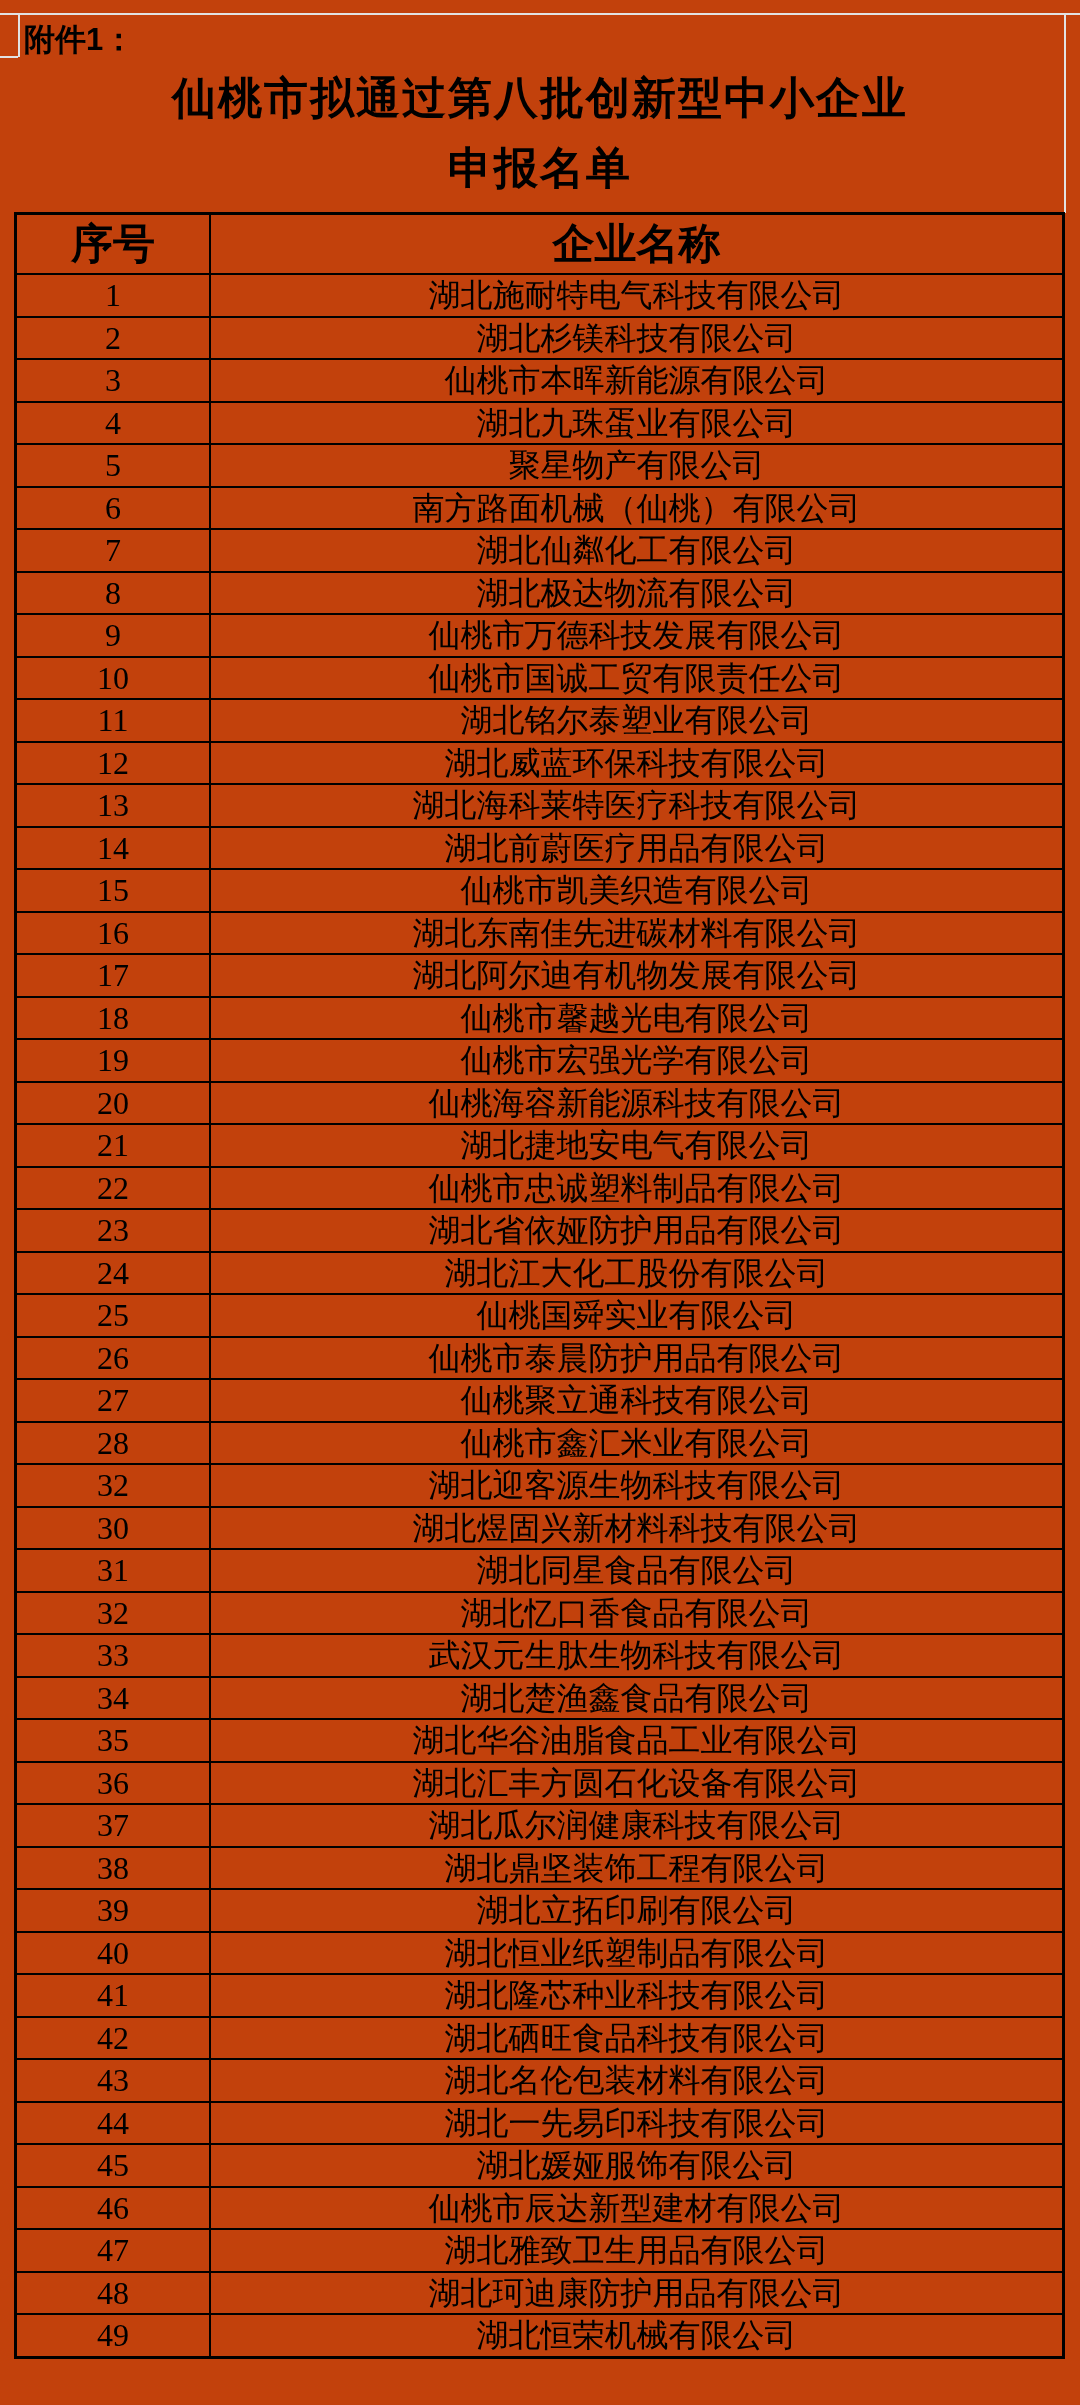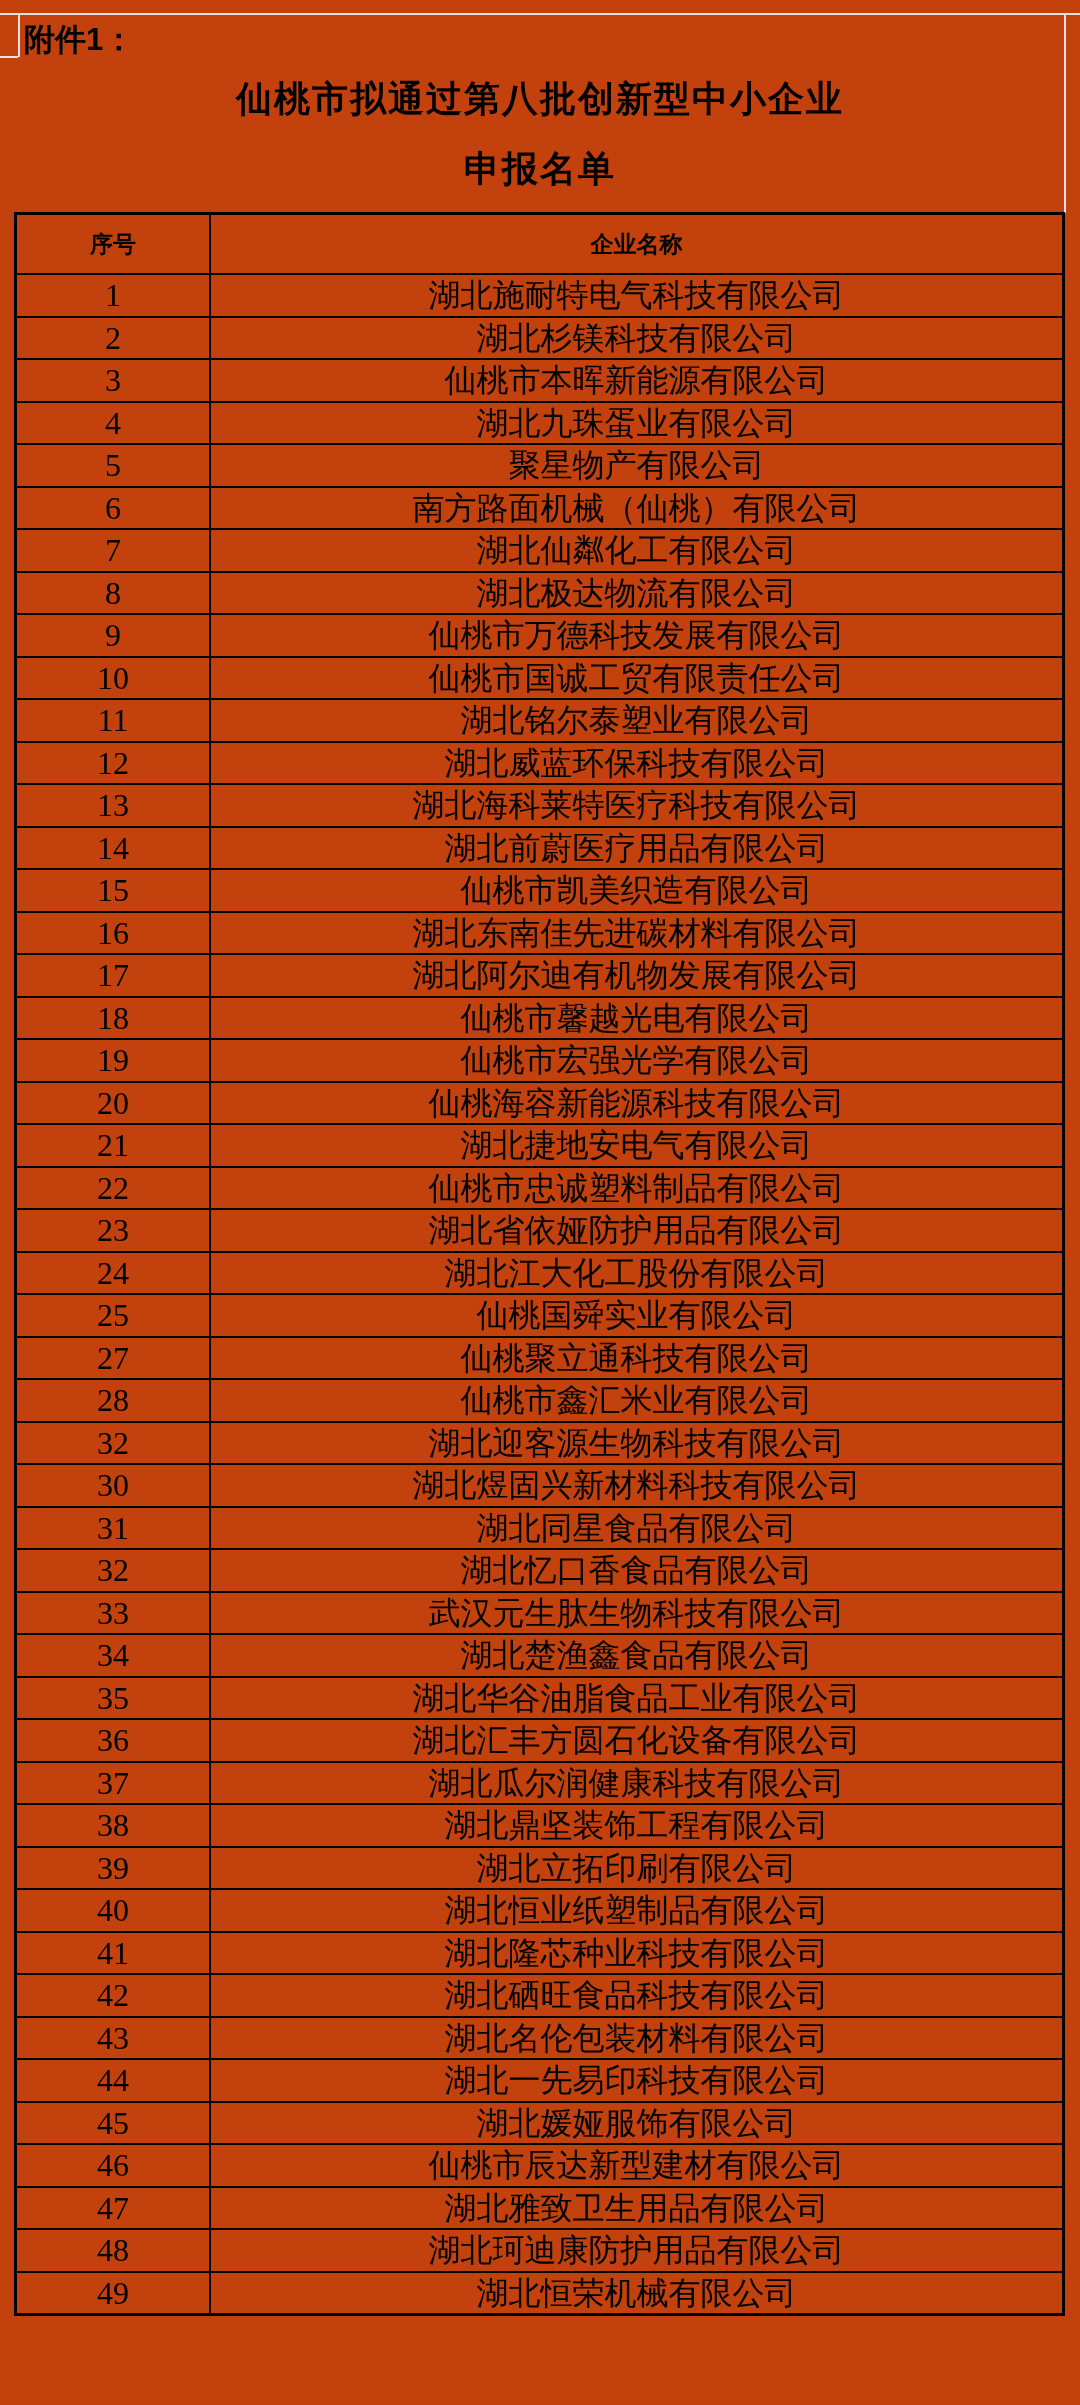--- a/index.html
+++ b/index.html
@@ -41,21 +41,21 @@
     color: #000000;
     white-space: nowrap;
   }
   .doc-title {
     position: absolute;
     left: 0;
     top: 64px;
     width: 1080px;
     text-align: center;
     font-weight: bold;
-    font-size: 36px;
+    font-size: 44px;
     line-height: 70px;
     letter-spacing: 2px;
     color: #000000;
   }
   table.company-table {
     position: absolute;
     left: 14px;
     top: 212px;
     width: 1051px;
     border-collapse: collapse;
@@ -65,21 +65,21 @@
   table.company-table th, 
   table.company-table td {
     border: 2px solid #000000;
   }
   table.company-table {
     border: 3px solid #000000;
   }
   th.col-no, td.cell-no { width: 192px; }
   table.company-table th {
     height: 58px;
-    font-size: 23px;
+    font-size: 42px;
     font-weight: bold;
     text-align: center;
     vertical-align: middle;
     padding: 0;
   }
   table.company-table td {
     height: 40.5px;
     text-align: center;
     vertical-align: middle;
     padding: 0;
@@ -212,20 +212,24 @@
         </tr>
         <tr>
           <td class="cell-no">24</td>
           <td>湖北江大化工股份有限公司</td>
         </tr>
         <tr>
           <td class="cell-no">25</td>
           <td>仙桃国舜实业有限公司</td>
         </tr>
         <tr>
+          <td class="cell-no">26</td>
+          <td>仙桃市泰晨防护用品有限公司</td>
+        </tr>
+        <tr>
           <td class="cell-no">27</td>
           <td>仙桃聚立通科技有限公司</td>
         </tr>
         <tr>
           <td class="cell-no">28</td>
           <td>仙桃市鑫汇米业有限公司</td>
         </tr>
         <tr>
           <td class="cell-no">32</td>
           <td>湖北迎客源生物科技有限公司</td>

